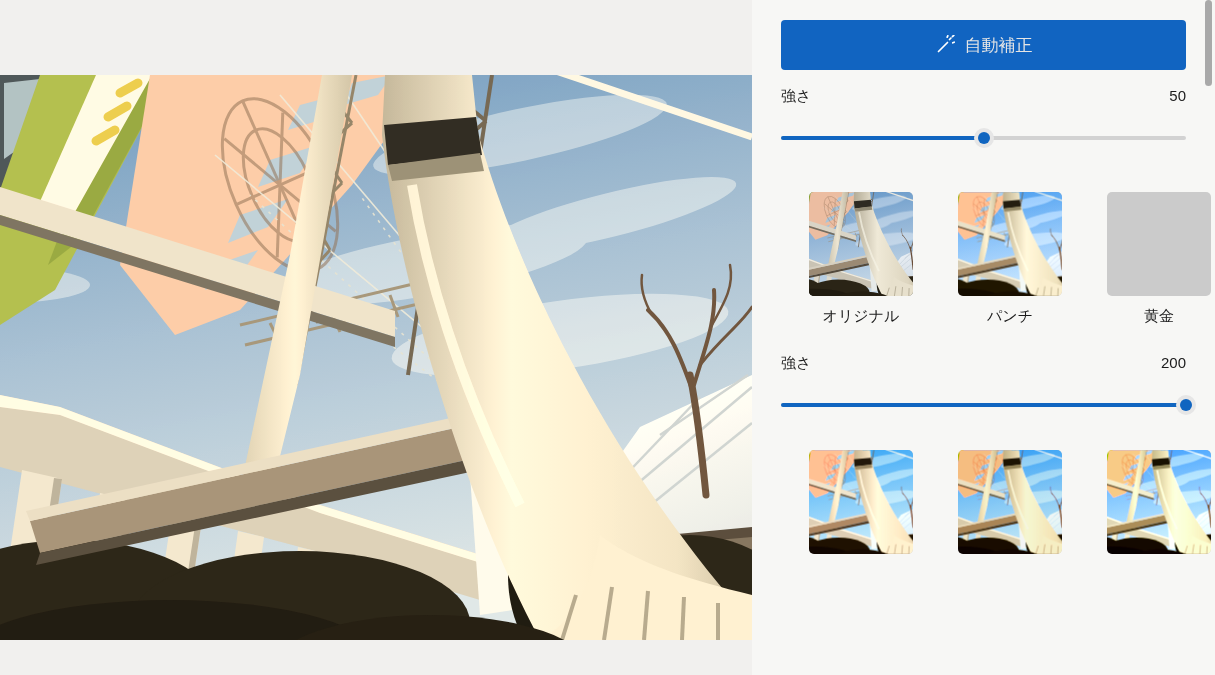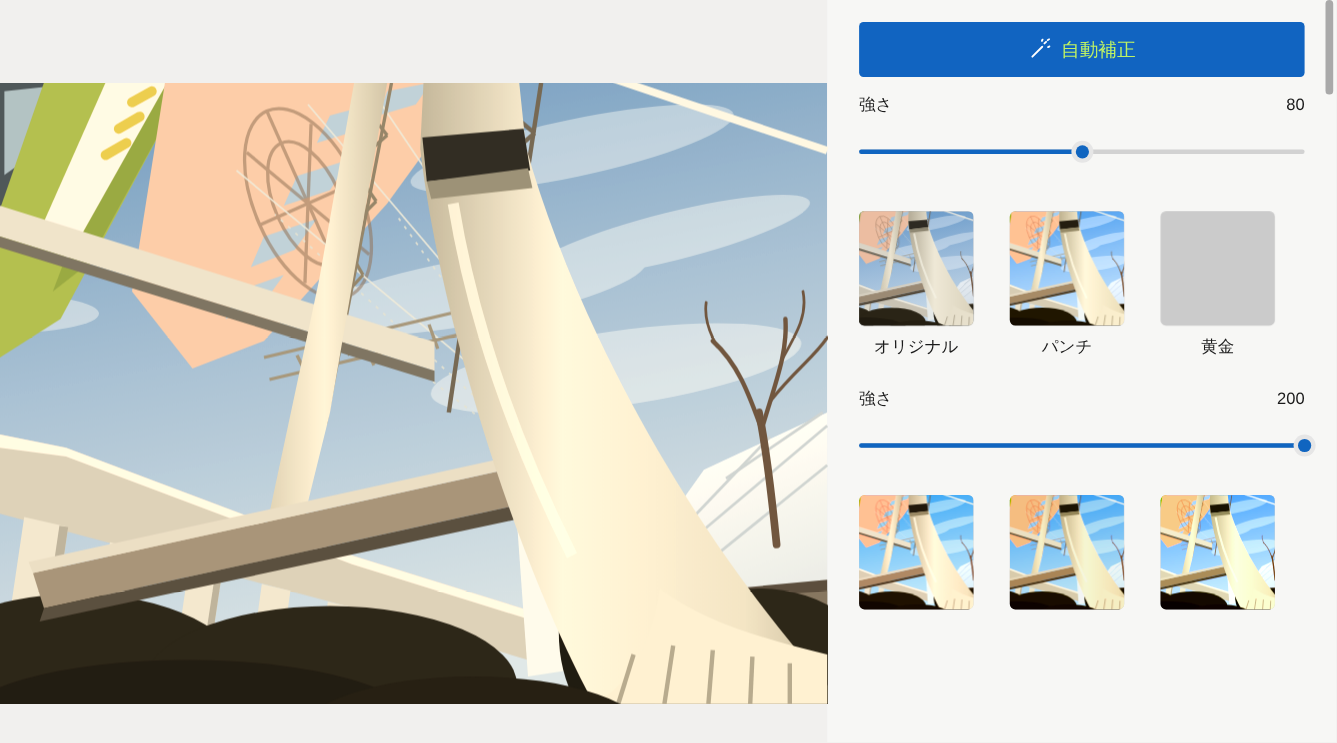--- a/index.html
+++ b/index.html
@@ -17,21 +17,21 @@
   }
   .photo svg{display:block;}
   
   .panel{
     position:absolute;left:752px;top:0;width:463px;height:675px;
     background:#f7f7f5;box-sizing:border-box;padding:0 29px;
     color:#1b1b1b;
   }
   .auto-btn{
     margin-top:20px;width:100%;height:50px;border:none;border-radius:4px;
-    background:#1164c1;color:#bef264;font-size:17px;font-family:inherit;
+    background:#1164c1;color:#e5e5e5;font-size:17px;font-family:inherit;
     display:flex;align-items:center;justify-content:center;gap:10px;cursor:pointer;
   }
   .strength-row{
     display:flex;justify-content:space-between;align-items:baseline;
     font-size:15px;line-height:16px;gap:12px;
   }
   .strength-row.first{margin-top:18px;}
   .strength-row.second{margin-top:30px;}
   
   .slider{position:relative;height:20px;margin-top:24px;cursor:pointer;}
@@ -44,21 +44,21 @@
   }
   .slider .knob{
     position:absolute;top:0;width:20px;height:20px;margin-left:-10px;border-radius:50%;
     background:#e6e6e6;left:var(--pct,50%);
   }
   .slider .knob::after{
     content:"";position:absolute;left:4px;top:4px;width:12px;height:12px;border-radius:50%;
     background:#1065c0;
   }
   
-  .filter-grid{display:flex;gap:33px;}
+  .filter-grid{display:flex;gap:45px;margin-left:28px;}
   .filter-grid.row1{margin-top:44px;}
   .filter-grid.row2{margin-top:17px;}
   .filter-grid.row3{margin-top:18px;}
   .filter-item{width:104px;cursor:pointer;}
   .tile{
     width:104px;height:104px;border-radius:5px;overflow:hidden;position:relative;background:#cbcbcb;
   }
   .tile svg{display:block;width:104px;height:104px;}
   .filter-label{
     margin-top:10px;font-size:15px;line-height:19px;text-align:center;
@@ -295,21 +295,21 @@
         <line x1="12.2" y1="2.2" x2="12.8" y2="0.8"></line>
         <line x1="17.8" y1="7.8" x2="19.2" y2="7.2"></line>
         <line x1="17.5" y1="1.5" x2="18.8" y2="0.4"></line>
       </g>
     </svg>
     <span>自動補正</span>
   </button>
 
   <div class="strength-row first">
     <span>強さ</span>
-    <span>80</span>
+    <span>50</span>
   </div>
   <div class="slider" style="--pct: 50%;">
     <div class="track">
         <div class="fill"></div>
       </div>
     <div class="knob"></div>
   </div>
 
   <div class="filter-grid row1">
     <div class="filter-item">

